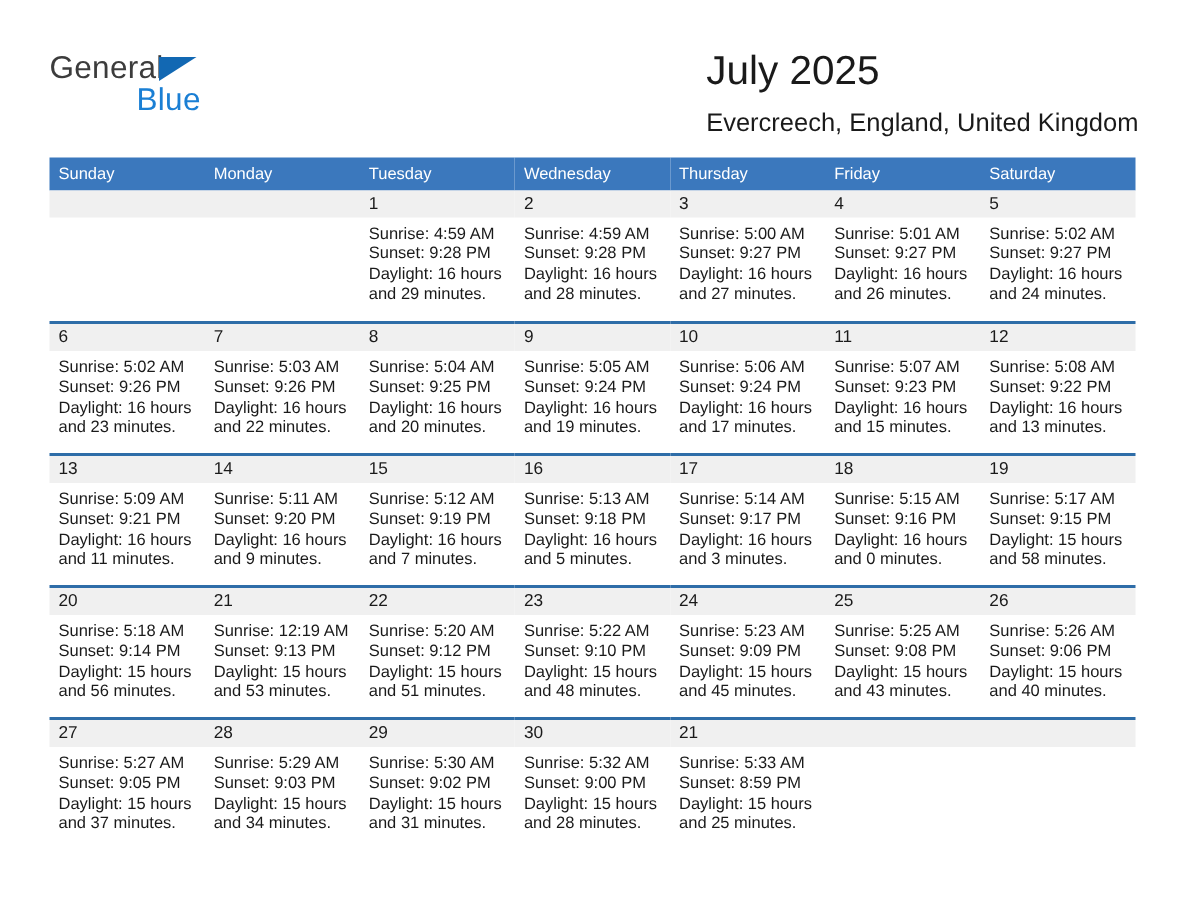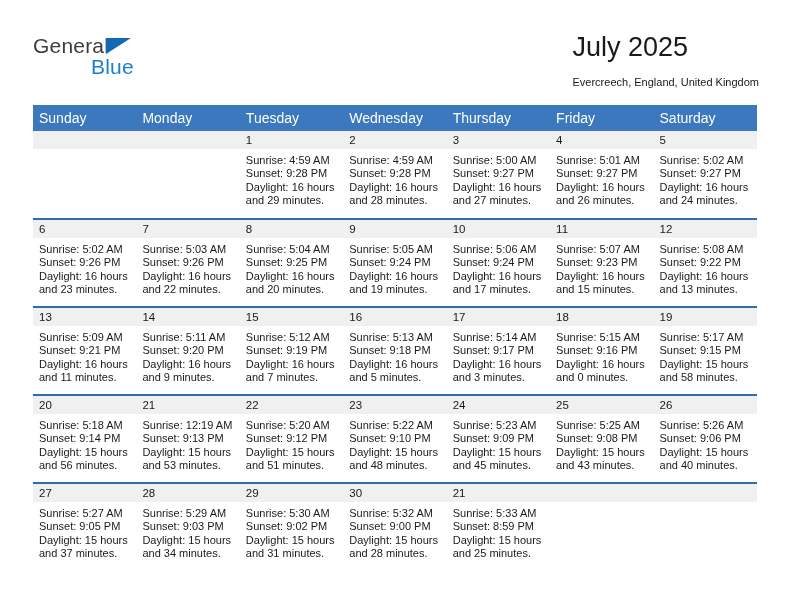--- a/index.html
+++ b/index.html
@@ -70,40 +70,40 @@
     top: 0;
     text-align: left;
   }
   .cal-title {
     font-size: 27px;
     color: #1a1a1a;
     line-height: 34px;
     white-space: nowrap;
   }
   .cal-subtitle {
-    font-size: 11px;
+    font-size: 17px;
     color: #1a1a1a;
     line-height: 20px;
     margin-top: 8px;
     white-space: nowrap;
   }
 
   
   .calendar {
     position: absolute;
     left: 33px;
     top: 105px;
     width: 724px;
     border-collapse: collapse;
     table-layout: fixed;
   }
   .calendar th {
     background: #3b78bd;
     color: #ffffff;
-    font-size: 14px;
+    font-size: 11px;
     font-weight: normal;
     text-align: left;
     padding: 5px 0 5px 6px;
     height: 18px;
     box-sizing: border-box;
   }
   .calendar td {
     vertical-align: top;
     padding: 0;
     border-top: 2px solid #2e6da8;

